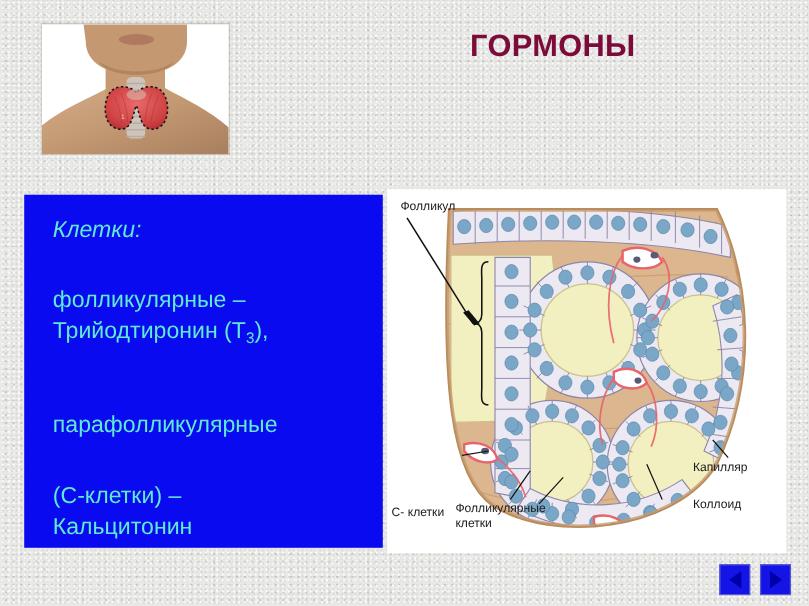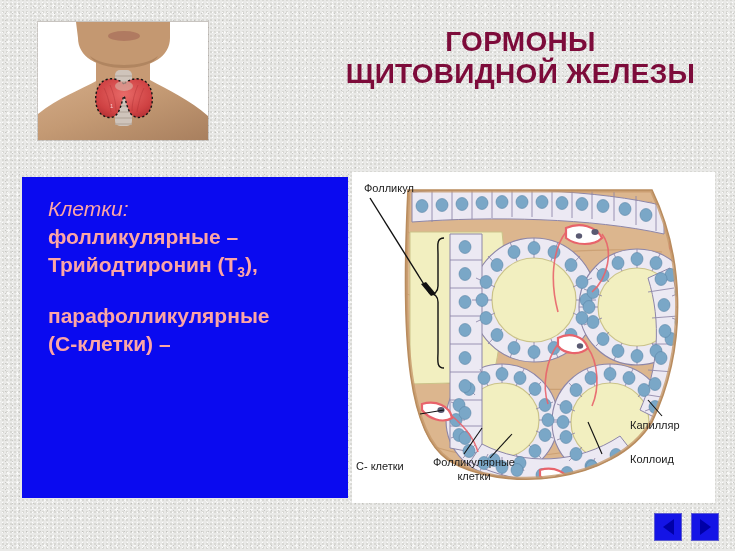--- a/index.html
+++ b/index.html
@@ -17,21 +17,21 @@
       radial-gradient(rgba(255,255,255,0.95) 0.8px, transparent 0.9px),
       radial-gradient(rgba(168,168,164,0.5) 0.7px, transparent 0.8px),
       radial-gradient(rgba(205,205,200,0.6) 1px, transparent 1.1px),
       radial-gradient(rgba(250,250,250,0.8) 1.2px, transparent 1.3px);
     background-size:5px 5px, 7px 7px, 4px 4px, 9px 9px;
     background-position:0 0, 2px 3px, 1px 2px, 4px 1px;
   }
 
   
   #title{
-    position:absolute;left:308px;top:26px;width:425px;
+    position:absolute;left:290px;top:26px;width:425px;
     text-align:center;
     color:#7d0b3a;
     font-weight:bold;
     font-size:28px;
     line-height:1.16;
     letter-spacing:0.3px;
   }
   #title .tl{display:block;white-space:nowrap;}
 
   
@@ -40,47 +40,47 @@
     overflow:hidden;
     background:#efe7df;
     box-shadow:0 0 0 1px rgba(140,130,120,.35);
   }
   #photo svg{display:block;width:170px;height:118px;}
 
   
   #blue-box{
     position:absolute;left:22px;top:177px;width:326px;height:321px;
     background:#0a0af0;
-    color:#fca5a5;
+    color:#5eead4;
     box-sizing:border-box;
     padding:18px 11px 0 26px;
   }
   #blue-box .line{
     font-size:21px;line-height:1.34;white-space:nowrap;
   }
   #blue-box .ital{font-style:italic;font-weight:normal;}
-  #blue-box .reg{font-weight:bold;}
-  #blue-box .bold{font-weight:bold;}
+  #blue-box .reg{font-weight:normal;margin-top:36px;}
+  #blue-box .bold{font-weight:normal;}
   #blue-box .gap{height:20px;}
   #blue-box sub{font-size:0.66em;}
 
   
   #diagram-panel{
     position:absolute;left:352px;top:172px;width:363px;height:331px;
     background:#ffffff;
   }
   #diagram-panel svg{display:block;}
   .dlabel{
     position:absolute;
     font-size:11px;color:#1a1a1a;white-space:nowrap;
     font-family:"Liberation Sans", sans-serif;
   }
   #lbl-follikul{left:12px;top:10px;}
   #lbl-ckletki{left:4px;top:248px;margin-top:40px;}
-  #lbl-folcells{left:62px;top:284px;text-align:center;width:120px;line-height:1.25;}
+  #lbl-folcells{left:62px;top:284px;width:120px;line-height:1.25;}
   #lbl-kolloid{left:252px;top:281px;margin-left:26px;}
   #lbl-kapillyar{left:278px;top:247px;}
 
   
   #nav{
     position:absolute;right:16px;bottom:10px;
     display:flex;gap:9px;
   }
   .navbtn{
     width:26px;height:26px;background:#1414e6;
@@ -92,21 +92,20 @@
   .navbtn.prev .tri{border-top:8px solid transparent;border-bottom:8px solid transparent;border-right:11px solid #0000a8;}
   .navbtn.next .tri{border-top:8px solid transparent;border-bottom:8px solid transparent;border-left:11px solid #0000a8;}
 </style>
 </head>
 <body>
 
 <div id="slide-bg"></div>
 
 <div id="title">
   <span class="tl">ГОРМОНЫ</span>
-  <span class="tl">ЩИТОВИДНОЙ ЖЕЛЕЗЫ</span>
 </div>
 
 <div id="photo">
   <svg viewBox="0 0 170 118" xmlns="http://www.w3.org/2000/svg">
     <defs>
       <linearGradient id="skinG" x1="0" y1="0" x2="1" y2="1">
         <stop offset="0%" stop-color="#d3ab87"></stop>
         <stop offset="45%" stop-color="#c49a74"></stop>
         <stop offset="100%" stop-color="#a87f5e"></stop>
       </linearGradient>
@@ -159,20 +158,21 @@
   </svg>
 </div>
 
 <div id="blue-box">
   <div class="line ital">Клетки:</div>
   <div class="line reg">фолликулярные –</div>
   <div class="line bold"><span>Трийодтиронин (Т</span><sub>3</sub><span>),</span></div>
   <div class="gap"></div>
   <div class="line reg">парафолликулярные</div>
   <div class="line reg">(С-клетки) –</div>
+  <div class="line bold">Кальцитонин</div>
 </div>
 
 <div id="diagram-panel">
 
   <svg width="363" height="331" viewBox="0 0 363 331" xmlns="http://www.w3.org/2000/svg">
     <defs>
       <clipPath id="lobeClip">
         <path d="M56 18 L300 18 C330 80 338 170 300 250 C262 312 150 322 96 288 C58 262 48 180 56 18 Z"></path>
       </clipPath>
     </defs>

